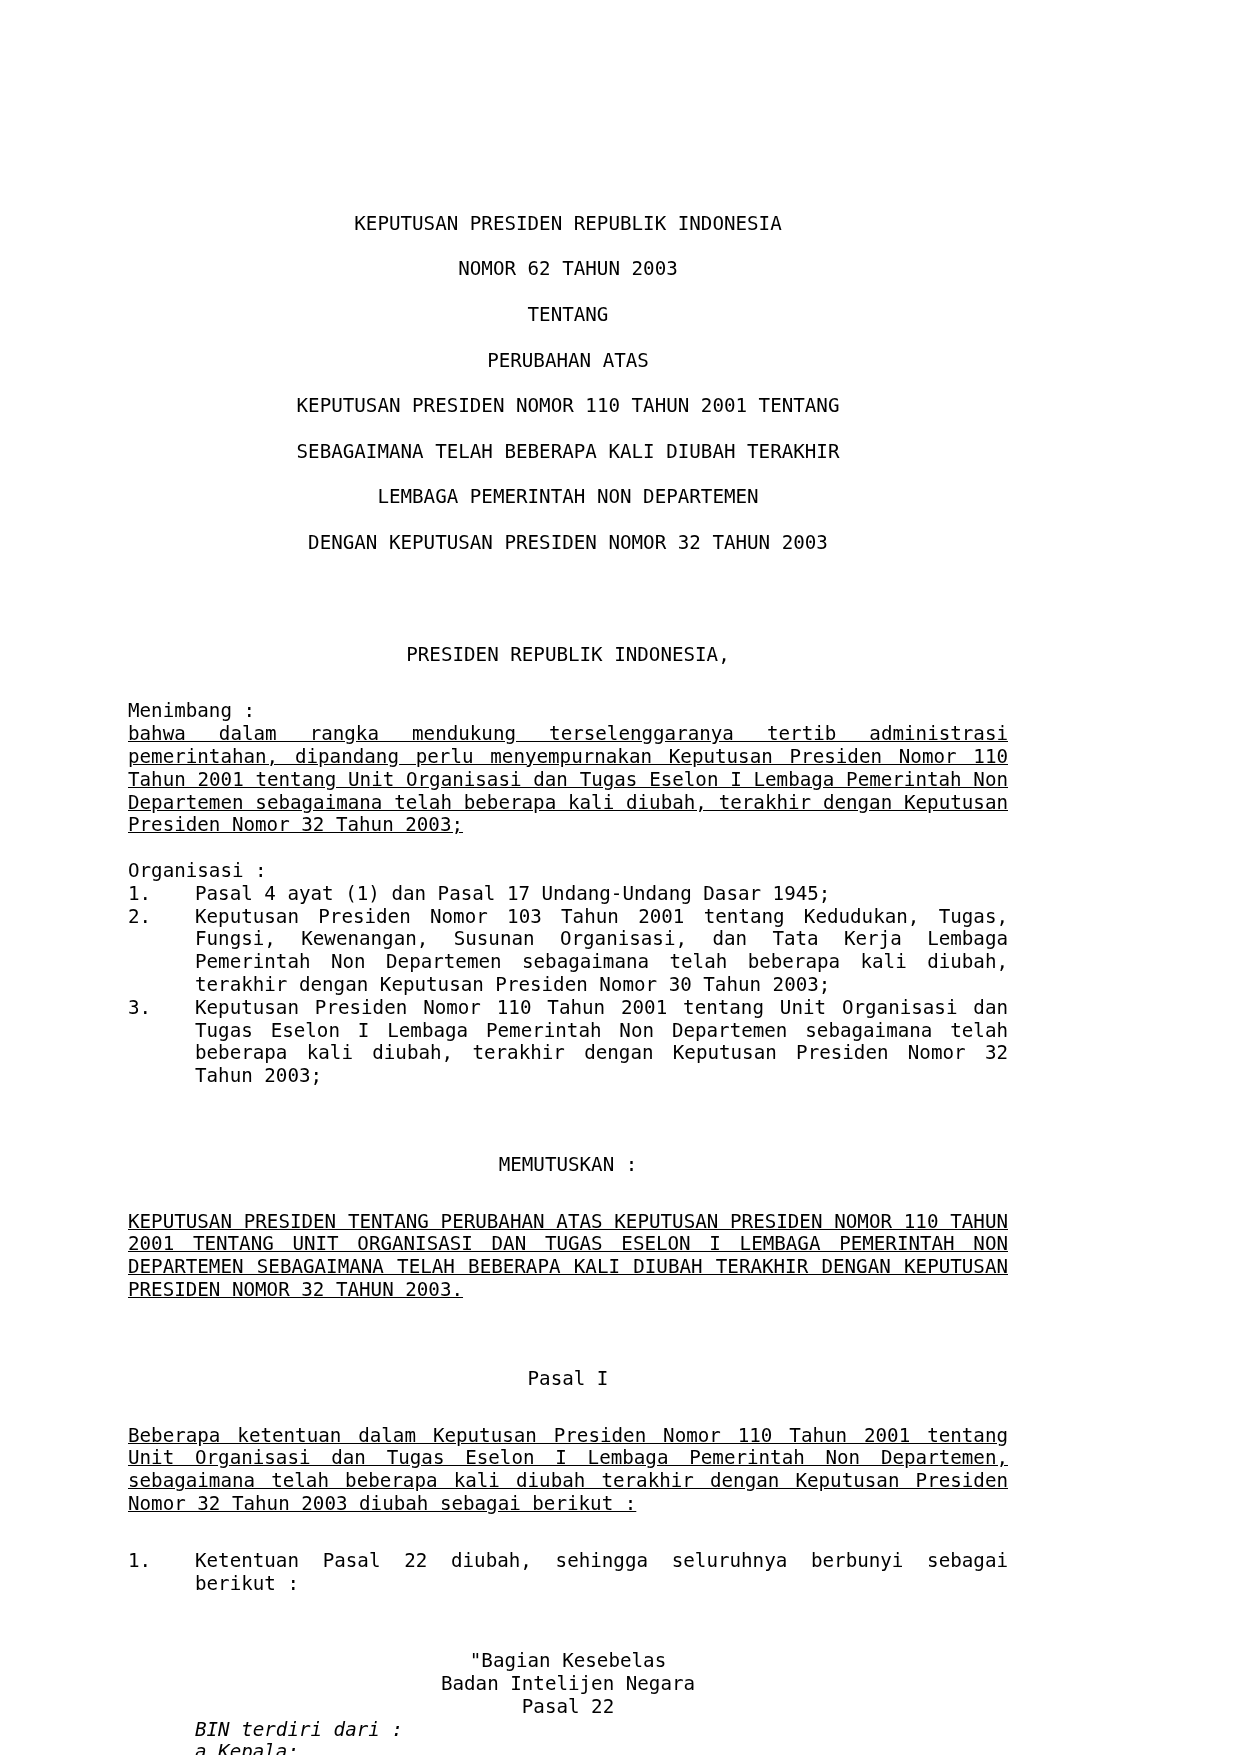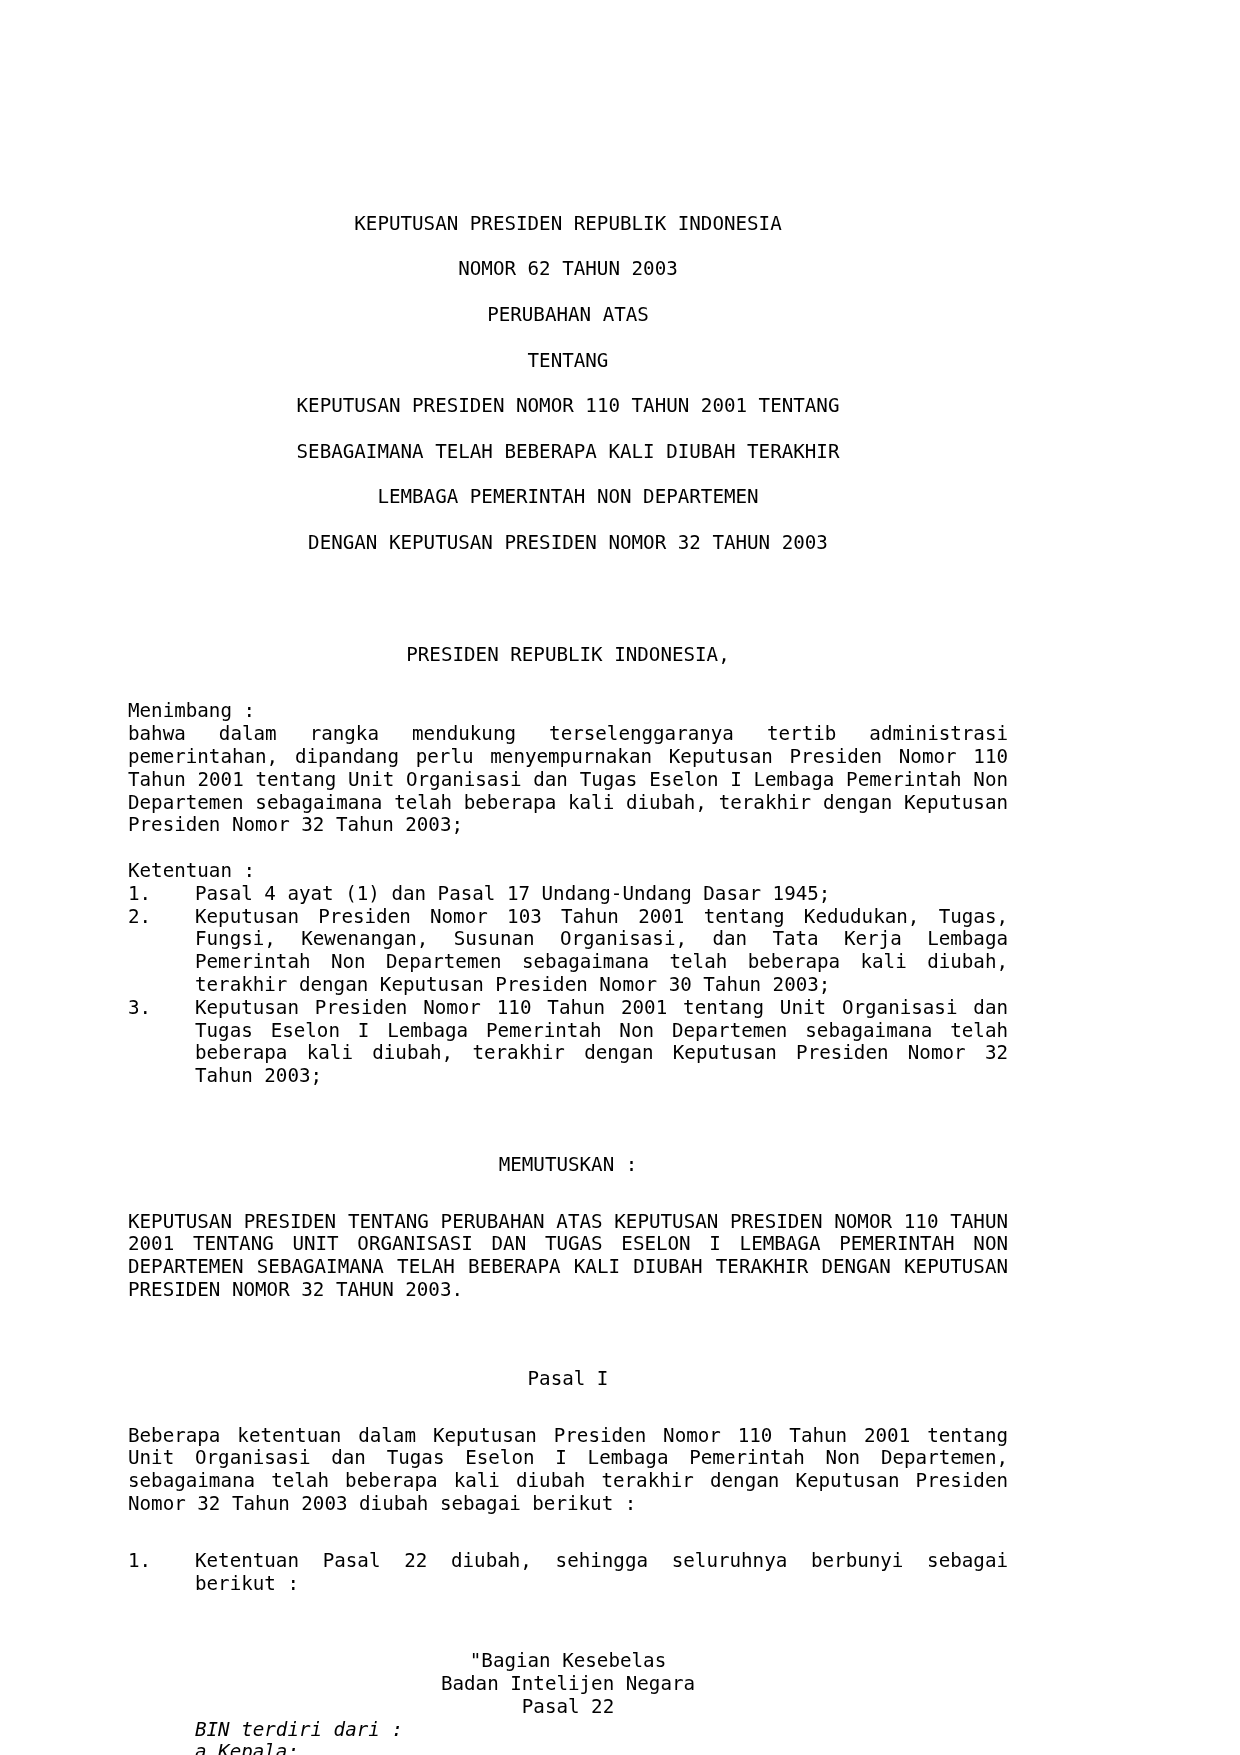--- a/index.html
+++ b/index.html
@@ -41,20 +41,21 @@
   .gap-sm { height: 22.8px; }
   .gap-md { height: 34px; }
 
   .label {
     text-align: left;
   }
   .para {
     text-align: justify;
     text-align-last: left;
     white-space: normal;
+    text-decoration: underline;
   }
 
   
   .list {
     margin: 0;
     padding: 0;
     list-style: none;
   }
   .list-item {
     display: flex;
@@ -78,40 +79,40 @@
 </style>
 </head>
 <body>
 
 <div class="page">
   <div class="doc">
 
     <div class="title-block">
       <span class="title-line">KEPUTUSAN PRESIDEN REPUBLIK INDONESIA</span>
       <span class="title-line">NOMOR 62 TAHUN 2003</span>
+      <span class="title-line">TENTANG</span>
       <span class="title-line">PERUBAHAN ATAS</span>
-      <span class="title-line">TENTANG</span>
       <span class="title-line">KEPUTUSAN PRESIDEN NOMOR 110 TAHUN 2001 TENTANG</span>
       <span class="title-line">SEBAGAIMANA TELAH BEBERAPA KALI DIUBAH TERAKHIR</span>
       <span class="title-line">LEMBAGA PEMERINTAH NON DEPARTEMEN</span>
       <span class="title-line">DENGAN KEPUTUSAN PRESIDEN NOMOR 32 TAHUN 2003</span>
     </div>
 
     <div class="gap-md"></div>
 
     <div class="center">PRESIDEN REPUBLIK INDONESIA,</div>
 
     <div class="gap-md"></div>
 
     <div class="label">Menimbang :</div>
     <div class="para">bahwa dalam rangka mendukung terselenggaranya tertib administrasi pemerintahan, dipandang perlu menyempurnakan Keputusan Presiden Nomor 110 Tahun 2001 tentang Unit Organisasi dan Tugas Eselon I Lembaga Pemerintah Non Departemen sebagaimana telah beberapa kali diubah, terakhir dengan Keputusan Presiden Nomor 32 Tahun 2003;</div>
 
     <div class="gap-sm"></div>
 
-    <div class="label">Ketentuan :</div>
+    <div class="label">Organisasi :</div>
     <ul class="list">
       <li class="list-item">
         <span class="list-num">1.</span>
         <span class="list-body">Pasal 4 ayat (1) dan Pasal 17 Undang-Undang Dasar 1945;</span>
       </li>
       <li class="list-item">
         <span class="list-num">2.</span>
         <span class="list-body">Keputusan Presiden Nomor 103 Tahun 2001 tentang Kedudukan, Tugas, Fungsi, Kewenangan, Susunan Organisasi, dan Tata Kerja Lembaga Pemerintah Non Departemen sebagaimana telah beberapa kali diubah, terakhir dengan Keputusan Presiden Nomor 30 Tahun 2003;</span>
       </li>
       <li class="list-item">

